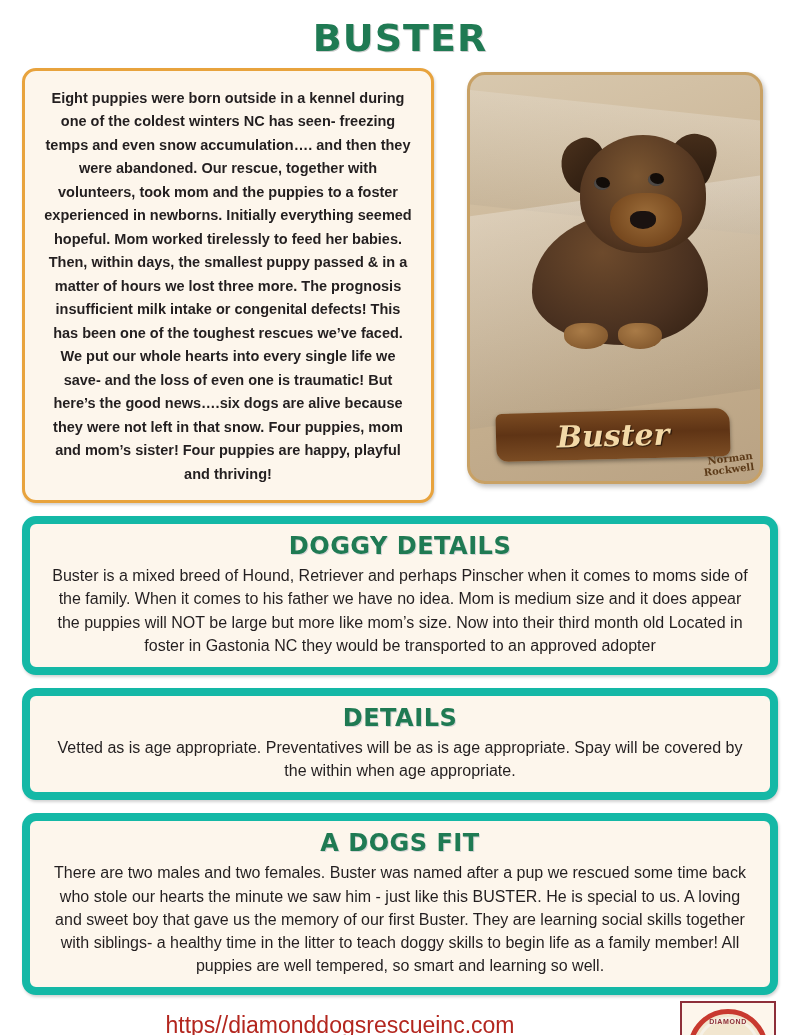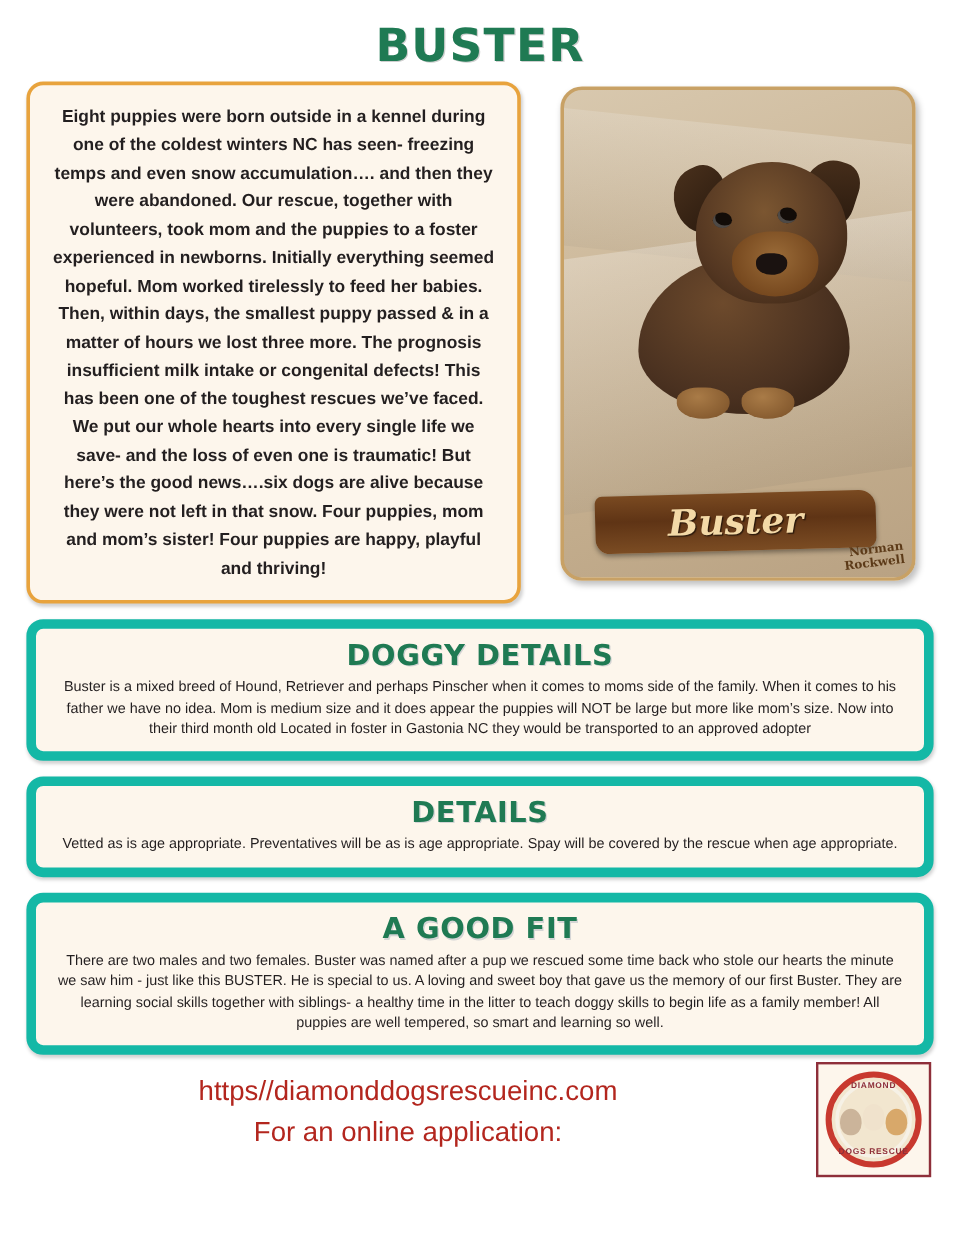--- a/index.html
+++ b/index.html
@@ -210,21 +210,21 @@
     font-weight: bold;
     font-size: 24px;
     letter-spacing: 0.5px;
     color: #1f7a53;
     margin: 2px 0 4px 0;
     text-shadow: 1px 1px 0 #d5d5d5;
   }
   .section p {
     margin: 0;
     text-align: center;
-    font-size: 12px;
+    font-size: 16px;
     line-height: 1.45;
     color: #231f20;
   }
   .footer {
     margin-top: 14px;
     position: relative;
     height: 92px;
   }
   .footer .cta {
     text-align: center;
@@ -335,25 +335,25 @@
 
   </div>
 
   <div class="section">
     <h2>DOGGY DETAILS</h2>
     <p>Buster  is a mixed breed of Hound, Retriever and perhaps Pinscher when it comes to moms side of the family.  When it comes to his father we have no idea.  Mom is medium size and it does appear the puppies will NOT be large but more like mom’s size. Now into their third month old  Located in foster in Gastonia NC they would be transported to an approved adopter</p>
   </div>
 
   <div class="section">
     <h2>DETAILS</h2>
-    <p>Vetted as is age appropriate.  Preventatives will be as is age appropriate.  Spay will be covered by the rescue when age appropriate.</p>
+    <p>Vetted as is age appropriate.  Preventatives will be as is age appropriate.  Spay will be covered by the within when age appropriate.</p>
   </div>
 
   <div class="section">
-    <h2>A GOOD FIT</h2>
+    <h2>A DOGS FIT</h2>
     <p>There are two males and two females.  Buster was named after a pup we rescued some time back who stole our hearts the minute we saw him - just like this BUSTER.  He is special to us.  A loving and sweet boy that gave us the memory of our first Buster.  They are learning social skills together with siblings- a healthy time in the litter to teach doggy skills to begin life as a family member!   All puppies are well tempered, so smart and learning so well.</p>
   </div>
 
   <div class="footer">
     <div class="cta">
       <div>https//diamonddogsrescueinc.com</div>
       <div>For an online application:</div>
     </div>
     <div class="logo">
       <div class="ring"></div>

